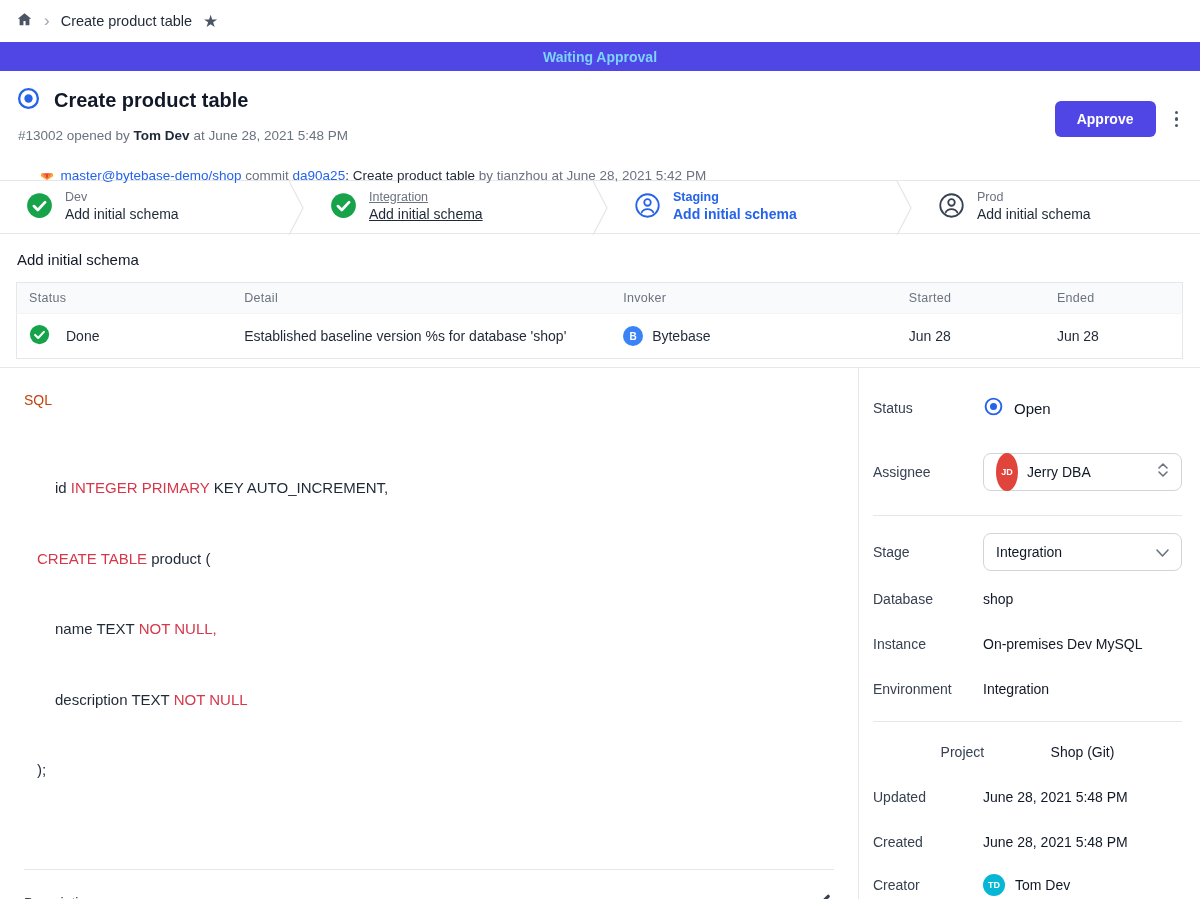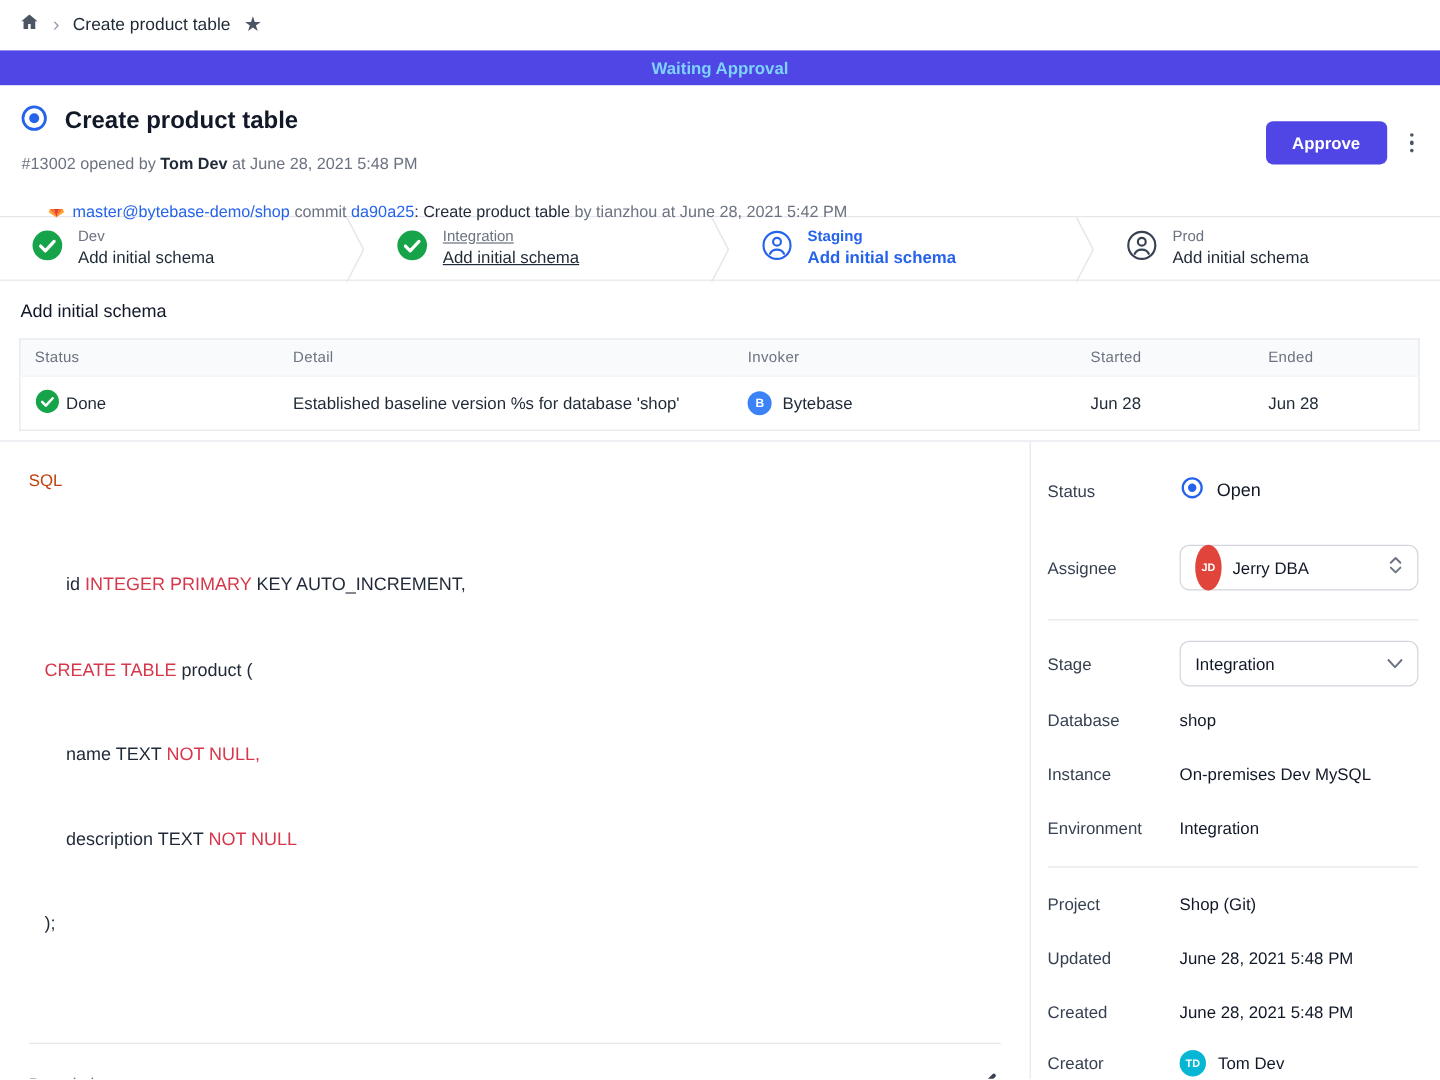--- a/index.html
+++ b/index.html
@@ -44,21 +44,21 @@
   .stage.active .stage-env, .stage.active .stage-task { color:#2563eb; font-weight:700; }
   .sep { flex:0 0 16px; }
 
   
   .task-section { padding:14px 17px 0 16px; height:133px; }
   .section-title { font-size:15px; color:#111827; margin:3px 0 14px 1px; }
   table { width:100%; border-collapse:collapse; border:1px solid #e5e7eb; }
   thead th { background:#f9fafb; color:#6b7280; font-weight:500; font-size:12.5px;
     letter-spacing:.3px; text-align:left; padding:8px 12px; }
   tbody td { padding:10px 12px; font-size:14px; color:#1f2937; border-top:1px solid #f3f4f6; }
-  .cell-status { display:flex; align-items:center; gap:5px; }
+  .cell-status { display:flex; align-items:center; gap:16px; }
   .avatar { border-radius:50%; color:#fff; font-weight:700; display:inline-flex;
     align-items:center; justify-content:center; flex-shrink:0; }
   .avatar.b { width:20px; height:20px; font-size:10px; background:#3b82f6; }
   .cell-invoker { display:flex; align-items:center; gap:9px; }
 
   
   .main-row { display:flex; border-top:1px solid #e5e7eb; height:532px; }
   .left-col { flex:1; padding:24px; overflow:hidden; }
   .sql-label { font-size:14px; color:#c2410c; }
   .sql-code { margin:21px 0 0 13px; font-size:15px; line-height:23.5px;
@@ -78,21 +78,21 @@
   .side-value { font-size:14px; color:#111827; font-weight:500; }
   .status-value { display:flex; align-items:center; gap:10px; font-size:15px; color:#111827; }
   .select-box { flex:1; height:38px; border:1px solid #d1d5db; border-radius:8px;
     display:flex; align-items:center; padding:0 12px; gap:9px; cursor:pointer; background:#fff; }
   .select-box .name { flex:1; font-size:14px; color:#111827; }
   .avatar.jd { width:22px; height:38px; font-size:9px; background:#e0443a; }
   .avatar.td { width:22px; height:22px; font-size:9px; background:#06b6d4; }
   .side-div { border-top:1px solid #e5e7eb; margin:24px 0 0 0; }
   .row-status { margin-top:2px; }
   .row-assignee { margin-top:33px; }
-  .row-stage { margin-top:17px; }
+  .row-stage { margin-top:17px;justify-content:center; }
   .row-f1 { margin-top:20px; }
   .row-gap { margin-top:29px; }
   .creator-value { display:flex; align-items:center; gap:10px; }
 </style>
 </head>
 <body>
 
 <div class="breadcrumb">
   <span>
     <svg width="17" height="17" viewBox="0 0 24 24" fill="#4b5563">

